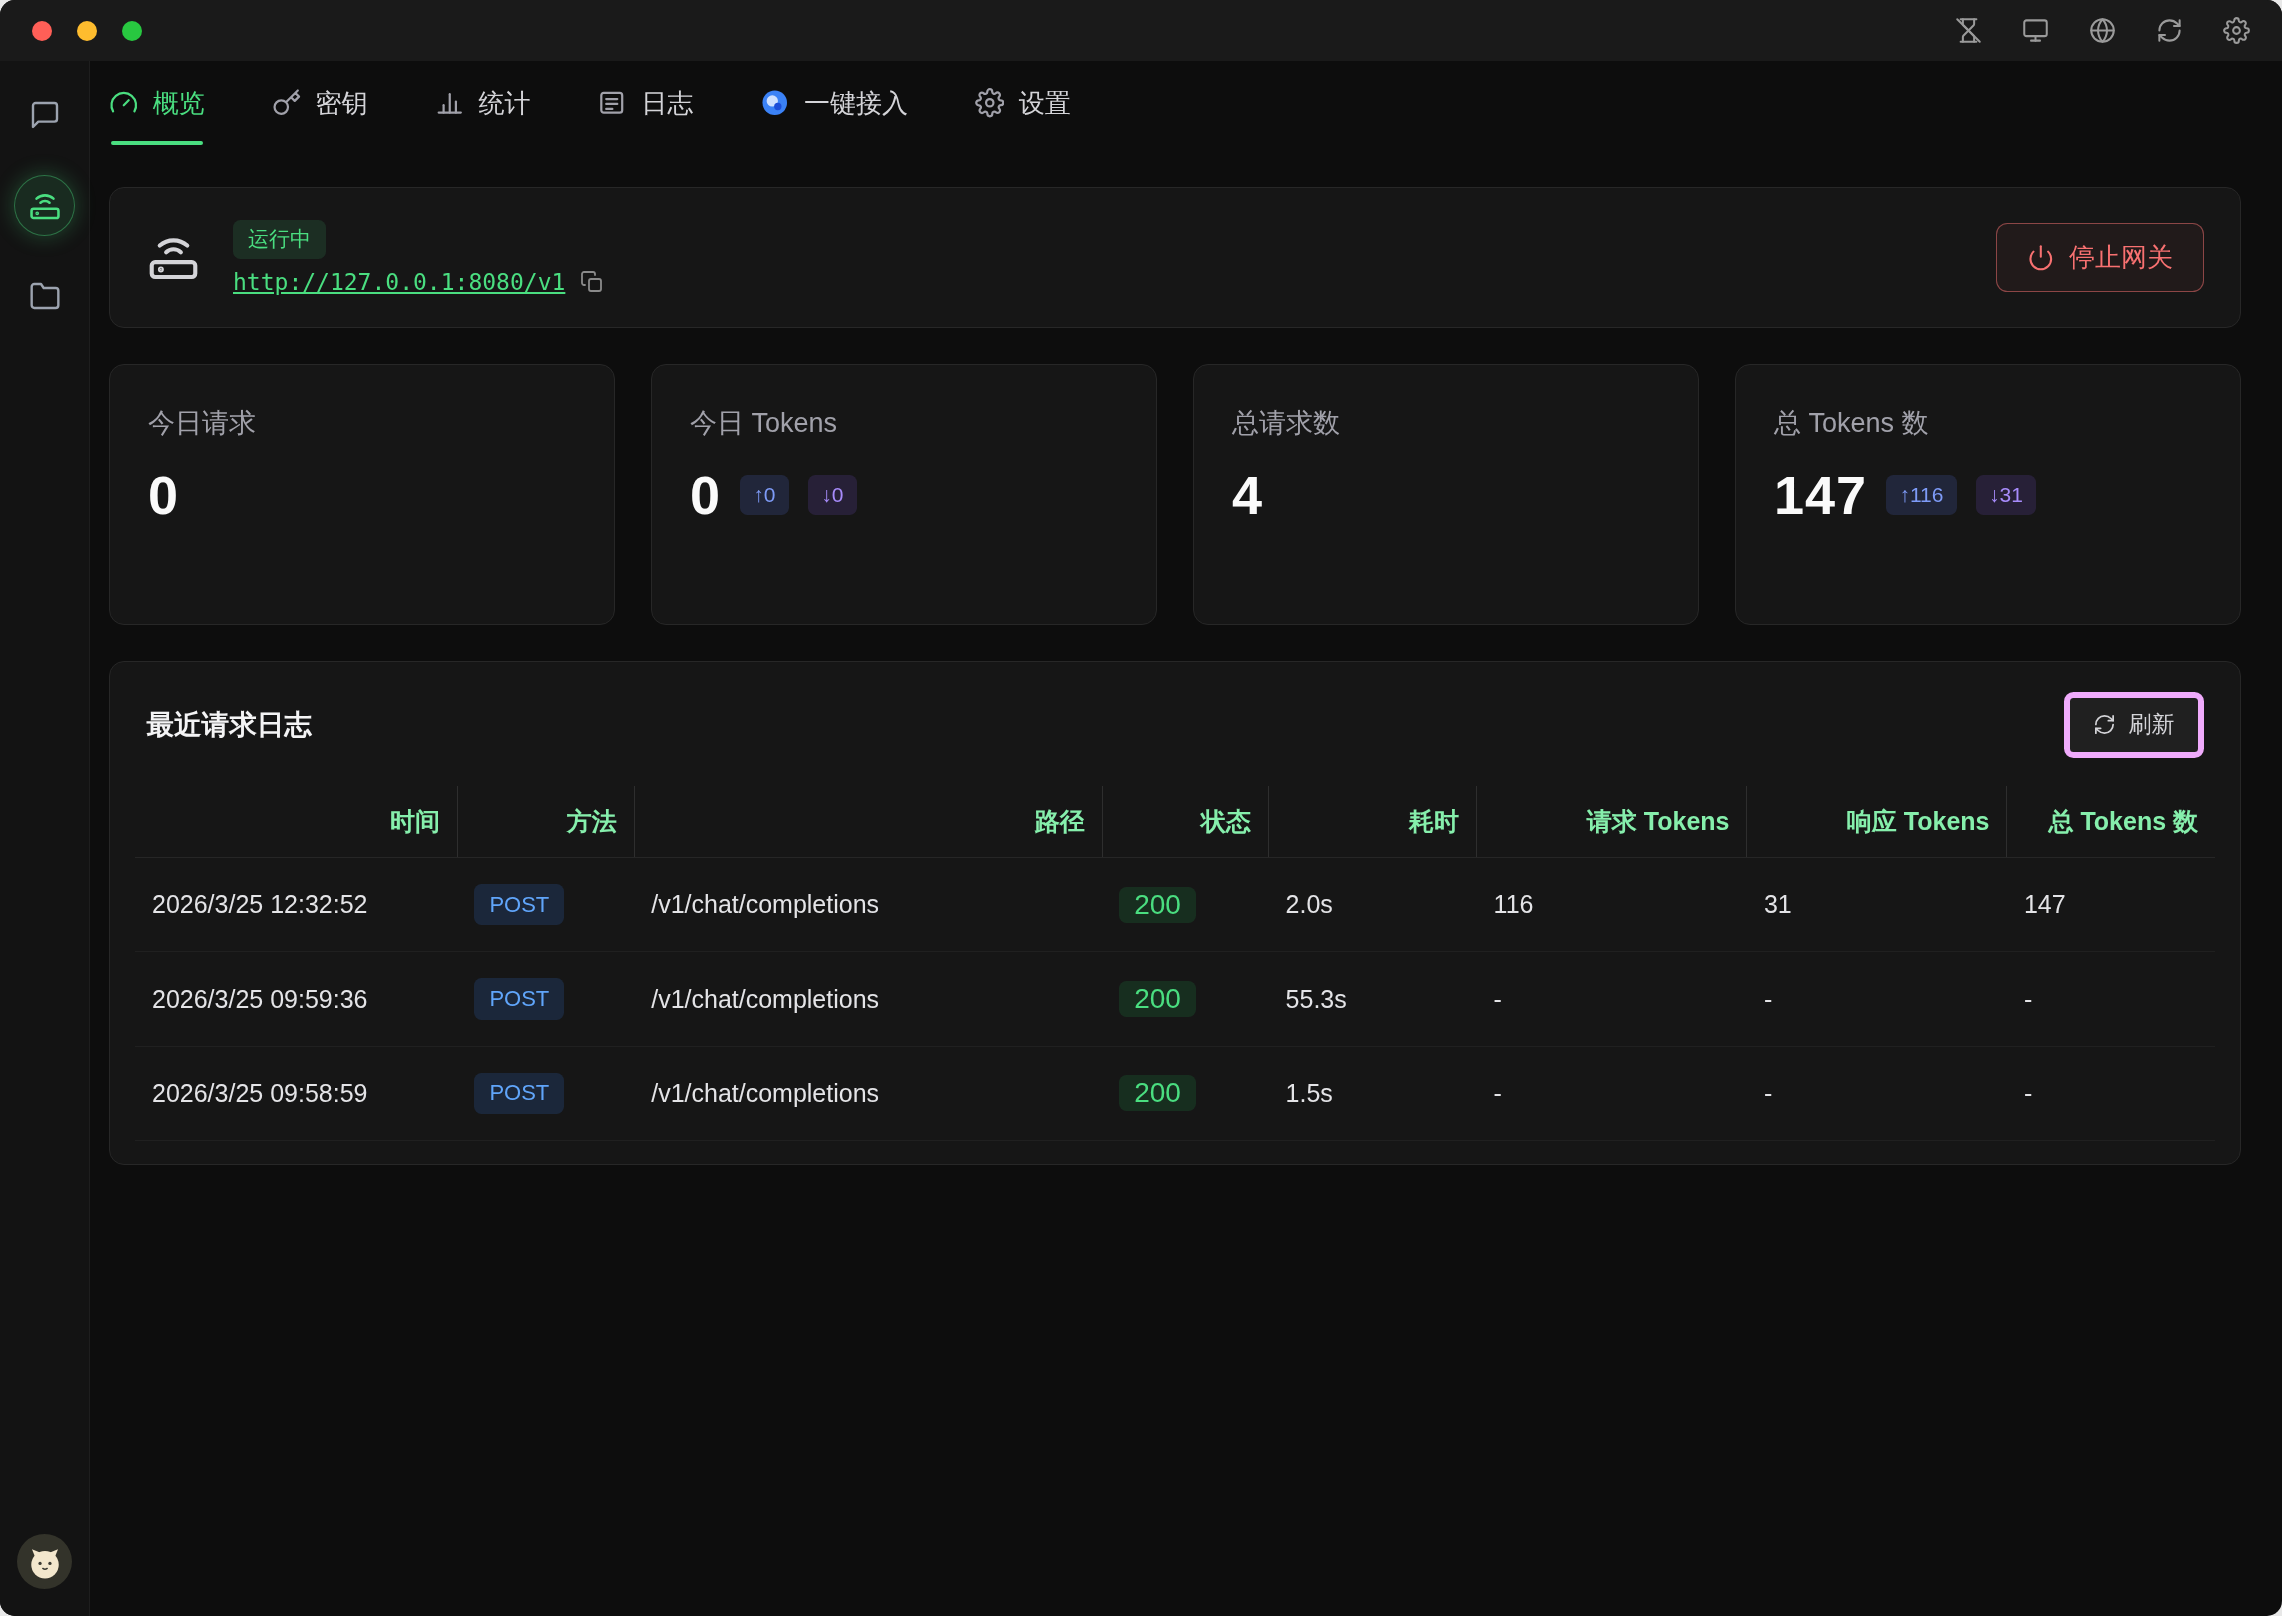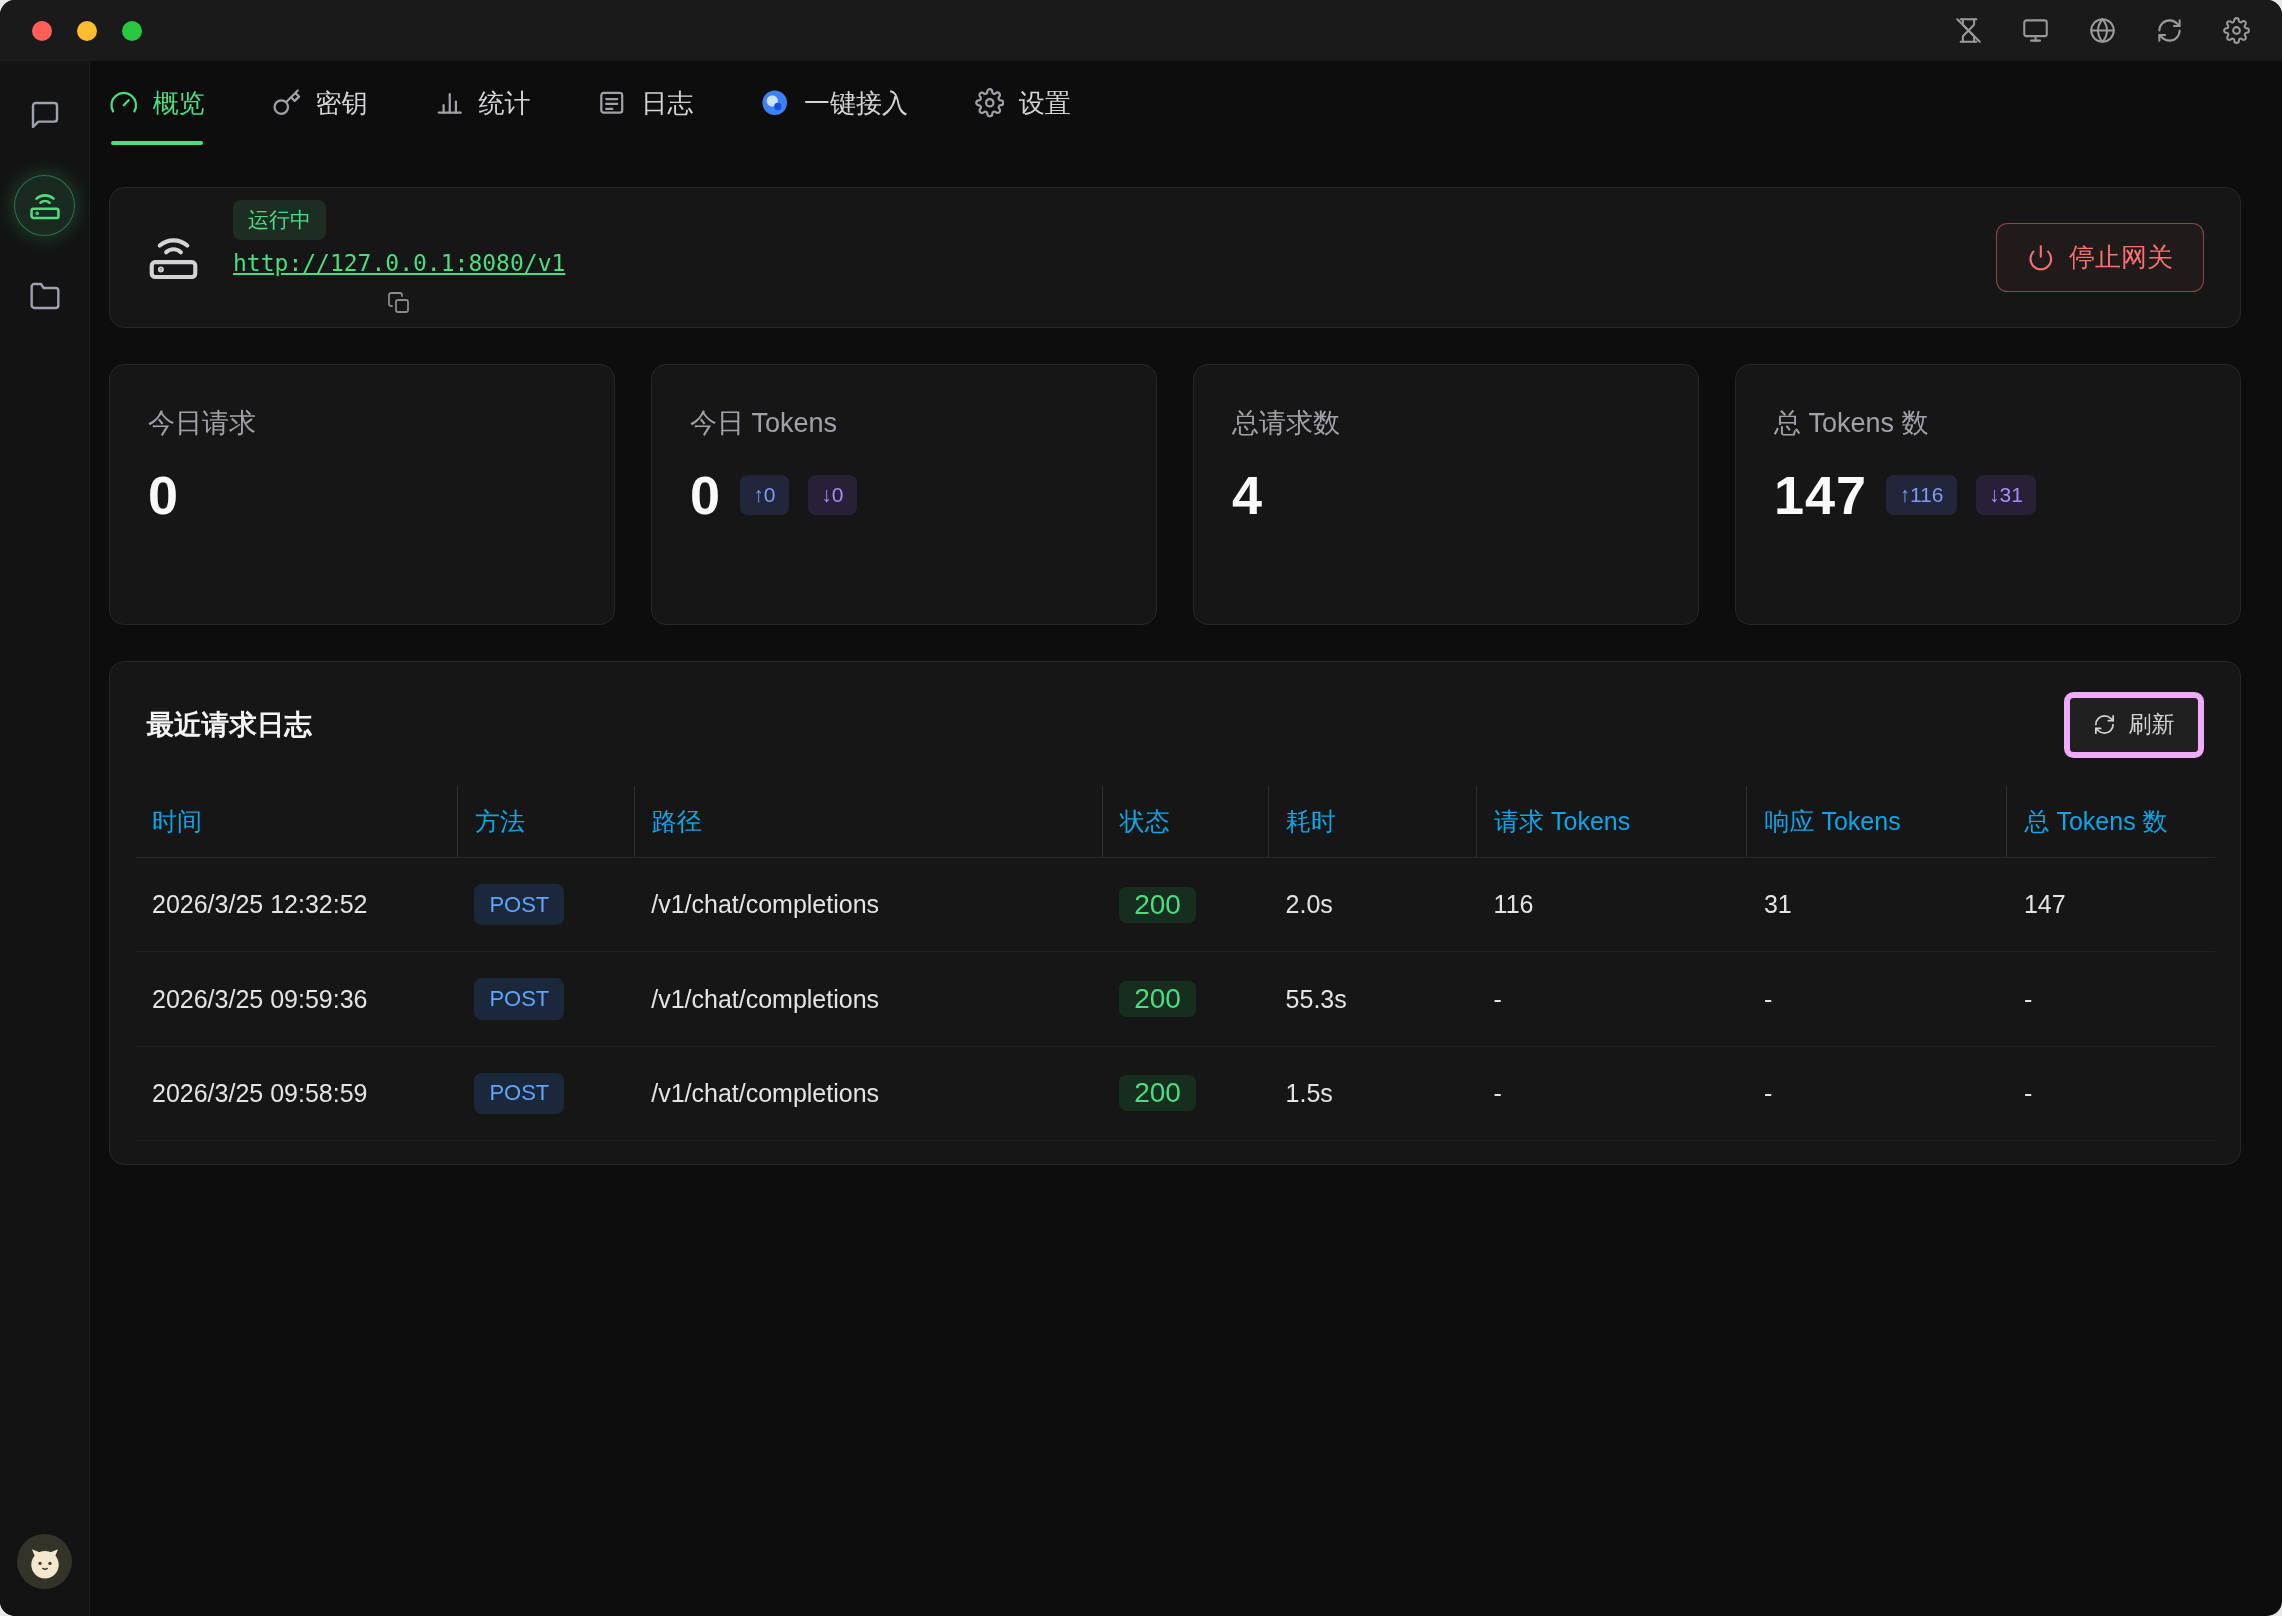--- a/index.html
+++ b/index.html
@@ -76,21 +76,21 @@
   }
   .card{background:#161616;border:1px solid #272727;border-radius:15px;}
   
   .gateway-card{margin-top:42px;height:141px;display:flex;align-items:center;padding:0 36px;gap:32px;flex:none;}
   .router-ic{width:55px;height:55px;color:#d4d4d8;flex:none;}
   .gw-info{display:flex;flex-direction:column;gap:10.5px;}
   .status-badge{
     align-self:flex-start;font-size:21px;color:var(--green);
     background:rgba(74,222,128,.12);padding:5.7px 15px;border-radius:7.6px;
   }
-  .gw-url-row{display:flex;align-items:center;gap:14.3px;flex-direction:column;}
+  .gw-url-row{display:flex;align-items:center;gap:14.3px;}
   .gw-url{font-family:"DejaVu Sans Mono",monospace;font-size:23px;color:var(--green);text-decoration:underline;cursor:pointer;}
   .copy-btn{width:24px;height:24px;color:#8a8a8a;cursor:pointer;}
   .copy-btn svg{width:100%;height:100%;}
   .stop-btn{
     margin-left:auto;display:flex;align-items:center;gap:14.3px;
     color:var(--red);border:1px solid rgba(248,113,113,.5);
     background:rgba(248,113,113,.05);
     font-size:26px;padding:16px 30px;border-radius:11.4px;cursor:pointer;
     font-family:inherit;
   }
@@ -109,21 +109,21 @@
   .log-head{display:flex;align-items:center;justify-content:space-between;padding:0 11.4px 28.5px;}
   .log-title{font-size:27.6px;font-weight:600;color:#f4f4f5;}
   .refresh-btn{
     display:flex;gap:12.4px;align-items:center;font-size:23px;color:#d4d4d8;
     background:#202020;border:6px solid #f0abfc;border-radius:9.5px;
     padding:11.4px 23px;cursor:pointer;font-family:inherit;
   }
   .refresh-btn svg{width:23px;height:23px;}
   table{width:100%;border-collapse:collapse;table-layout:fixed;font-size:25px;}
   thead th{
-    text-align:left;font-weight:400;color:#0ea5e9;
+    text-align:right;font-weight:700;color:#86efac;
     padding:19px 17px;border-bottom:1px solid #262626;border-left:1px solid #2e2e2e;
   }
   thead th:first-child{border-left:none;}
   tbody td{padding:26px 17px;border-bottom:1px solid #202020;color:#e4e4e7;}
   .post-badge{display:inline-block;font-size:22px;color:var(--blue);background:rgba(59,130,246,.16);padding:7.6px 15px;border-radius:7.6px;}
   .status-200{display:inline-block;font-size:28px;color:var(--green);background:rgba(34,197,94,.14);padding:2px 15px;border-radius:7.6px;}
   .view-more-row{text-align:right;padding:28.5px 13.3px 7.6px;}
   .view-more{font-size:25px;color:var(--green);cursor:pointer;display:inline-block;}
 </style>
 </head>

